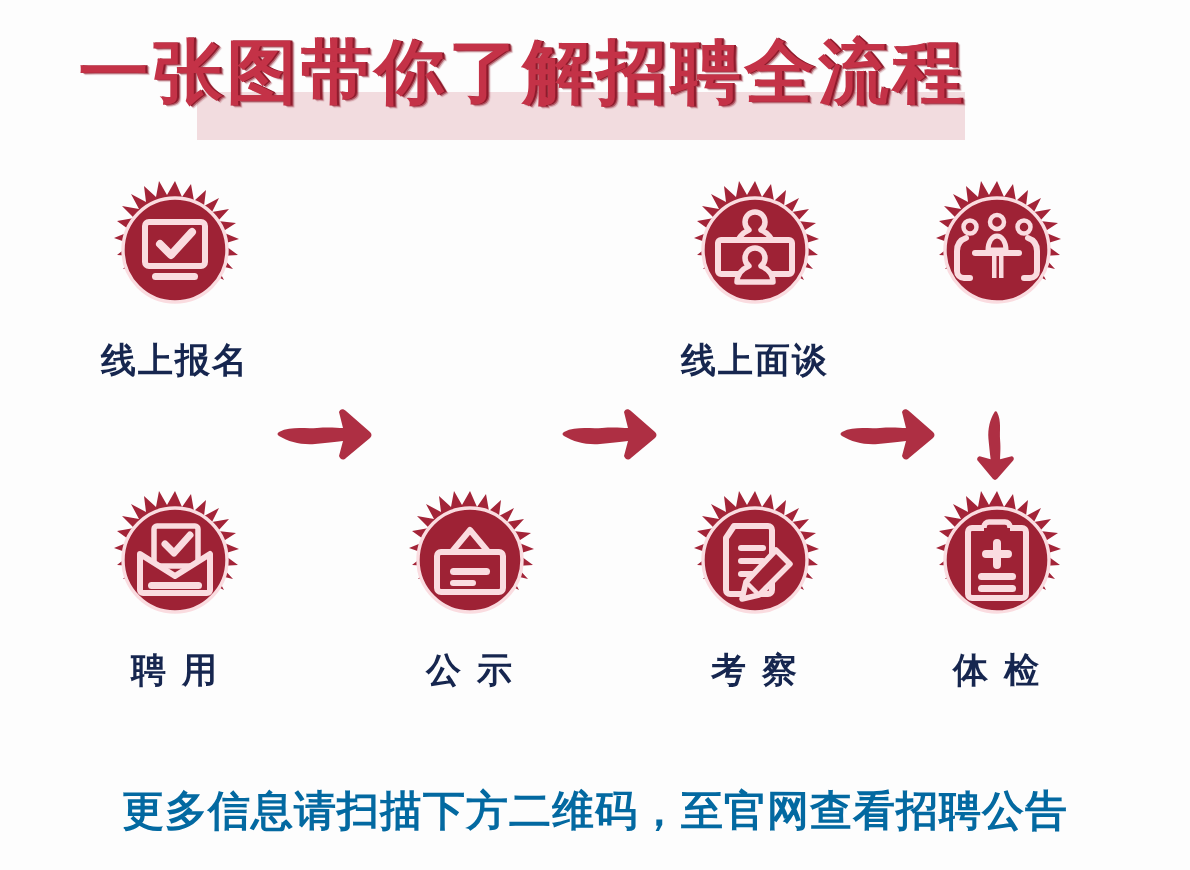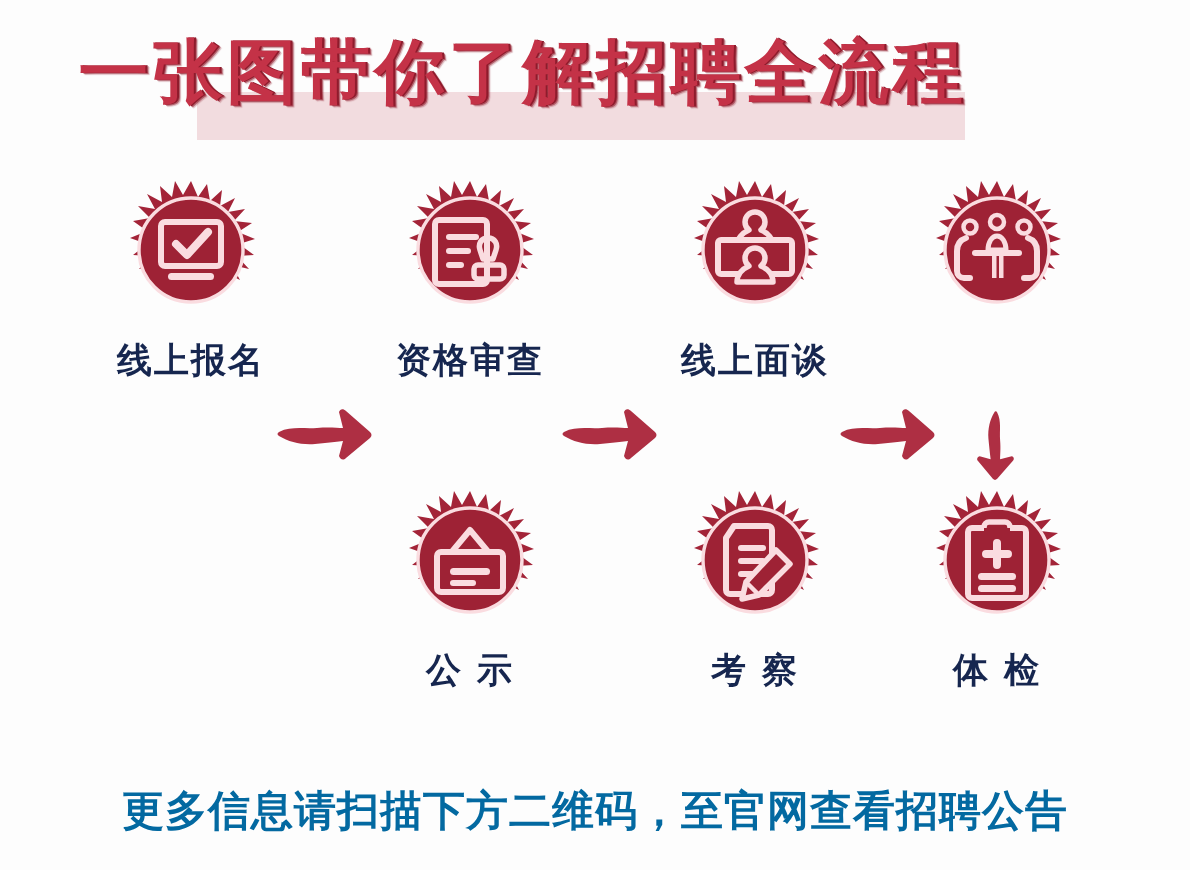--- a/index.html
+++ b/index.html
@@ -84,21 +84,21 @@
     font-family: "DejaVu Sans", "Liberation Sans", sans-serif;
     font-weight: bold;
     font-size: 35px;
     line-height: 44px;
     color: #16264f;
     letter-spacing: 2px;
     white-space: nowrap;
   }
 
   
-  .n-c1 { left: 91px; }
+  .n-c1 { left: 75px; }
   .n-c2 { left: 370px; }
   .n-c3 { left: 655px; }
   .n-c4 { left: 897px; }
 
   
   .arrow {
     position: absolute;
   }
   .arrow-h { width: 96px; height: 70px; }
   .arrow-v { width: 70px; height: 96px; }
@@ -159,36 +159,20 @@
           <g>
             <rect x="45" y="44" width="60" height="44" rx="4" fill="none" stroke="#FADCE0" stroke-width="6"></rect>
             <path d="M60 66 L71 77 L92 54" fill="none" stroke="#FADCE0" stroke-width="8" stroke-linecap="round" stroke-linejoin="round"></path>
             <rect x="52" y="95" width="46" height="7" rx="3.5" fill="#FADCE0"></rect>
           </g>
         </g>
       </svg>
       <div class="node-label">线上报名</div>
     </div>
 
-    <div class="node n-c2">
-      <svg class="badge" viewBox="0 0 150 150">
-        <use href="#splat" fill="#A32438"></use>
-        <circle cx="75" cy="72" r="52" fill="#9E2235"></circle>
-        <circle cx="75" cy="72" r="52" fill="none" stroke="#FADCE0" stroke-width="3.4"></circle>
-        <g>
-          <path d="M44 42 h44 a4 4 0 0 1 4 4 v56 a4 4 0 0 1 -4 4 h-44 a4 4 0 0 1 -4 -4 v-56 a4 4 0 0 1 4 -4 z" fill="none" stroke="#FADCE0" stroke-width="6"></path>
-          <rect x="51" y="56" width="33" height="6" rx="3" fill="#FADCE0"></rect>
-          <rect x="51" y="70" width="25" height="6" rx="3" fill="#FADCE0"></rect>
-          <rect x="51" y="84" width="18" height="6" rx="3" fill="#FADCE0"></rect>
-          <path d="M93 60 c-7 0 -10 6 -8 12 l3 9 h10 l3 -9 c2 -6 -1 -12 -8 -12 z" fill="none" stroke="#FADCE0" stroke-width="5.5" stroke-linejoin="round"></path>
-          <rect x="79" y="87" width="30" height="14" rx="4" fill="none" stroke="#FADCE0" stroke-width="5.5"></rect>
-        </g>
-      </svg>
-      <div class="node-label">资格审查</div>
-    </div>
 
     <div class="node n-c3">
       <svg class="badge" viewBox="0 0 150 150">
         <use href="#splat" fill="#A32438"></use>
         <circle cx="75" cy="72" r="52" fill="#9E2235"></circle>
         <circle cx="75" cy="72" r="52" fill="none" stroke="#FADCE0" stroke-width="3.4"></circle>
         <g>
           <path d="M75 34 a10 10 0 0 1 10 10 a10 10 0 0 1 -4 8 c7 3 12 9 12 16 h-36 c0 -7 5 -13 12 -16 a10 10 0 0 1 -4 -8 a10 10 0 0 1 10 -10 z" fill="#9E2235" stroke="#FADCE0" stroke-width="5.5" stroke-linejoin="round"></path>
           <rect x="38" y="62" width="74" height="34" rx="3" fill="#9E2235" stroke="#FADCE0" stroke-width="6"></rect>
           <path d="M75 70 a10 10 0 0 1 10 10 a10 10 0 0 1 -4 8 c7 3 12 9 12 16 h-36 c0 -7 5 -13 12 -16 a10 10 0 0 1 -4 -8 a10 10 0 0 1 10 -10 z" fill="#9E2235" stroke="#FADCE0" stroke-width="5.5" stroke-linejoin="round"></path>
@@ -232,20 +216,34 @@
   </div>
 
   <svg class="arrow arrow-v a-down" viewBox="0 0 96 70">
     <g transform="rotate(90 48 35) translate(0 0)">
       <use href="#brusharrow" fill="#AE2F43"></use>
     </g>
   </svg>
 
   <div class="row row-2">
 
+    <div class="node n-c1">
+      <svg class="badge" viewBox="0 0 150 150">
+        <use href="#splat" fill="#A32438"></use>
+        <circle cx="75" cy="72" r="52" fill="#9E2235"></circle>
+        <circle cx="75" cy="72" r="52" fill="none" stroke="#FADCE0" stroke-width="3.4"></circle>
+        <g>
+          <rect x="54" y="38" width="44" height="40" rx="3" fill="#9E2235" stroke="#FADCE0" stroke-width="5.5"></rect>
+          <path d="M65 56 L74 65 L90 47" fill="none" stroke="#FADCE0" stroke-width="7" stroke-linecap="round" stroke-linejoin="round"></path>
+          <path d="M40 66 L75 88 L110 66 L110 102 a3 3 0 0 1 -3 3 h-64 a3 3 0 0 1 -3 -3 z" fill="#9E2235" stroke="#FADCE0" stroke-width="6" stroke-linejoin="round"></path>
+          <rect x="48" y="94" width="54" height="7" rx="3.5" fill="#FADCE0"></rect>
+        </g>
+      </svg>
+      <div class="node-label">聘 用</div>
+    </div>
 
     <div class="node n-c3">
       <svg class="badge" viewBox="0 0 150 150">
         <use href="#splat" fill="#A32438"></use>
         <circle cx="75" cy="72" r="52" fill="#9E2235"></circle>
         <circle cx="75" cy="72" r="52" fill="none" stroke="#FADCE0" stroke-width="3.4"></circle>
         <g>
           <path d="M54 38 h34 a4 4 0 0 1 4 4 v60 a4 4 0 0 1 -4 4 h-38 a4 4 0 0 1 -4 -4 v-52 z" fill="#9E2235" stroke="#FADCE0" stroke-width="6" stroke-linejoin="round"></path>
           <rect x="58" y="57" width="28" height="6" rx="3" fill="#FADCE0"></rect>
           <rect x="58" y="70" width="28" height="6" rx="3" fill="#FADCE0"></rect>

